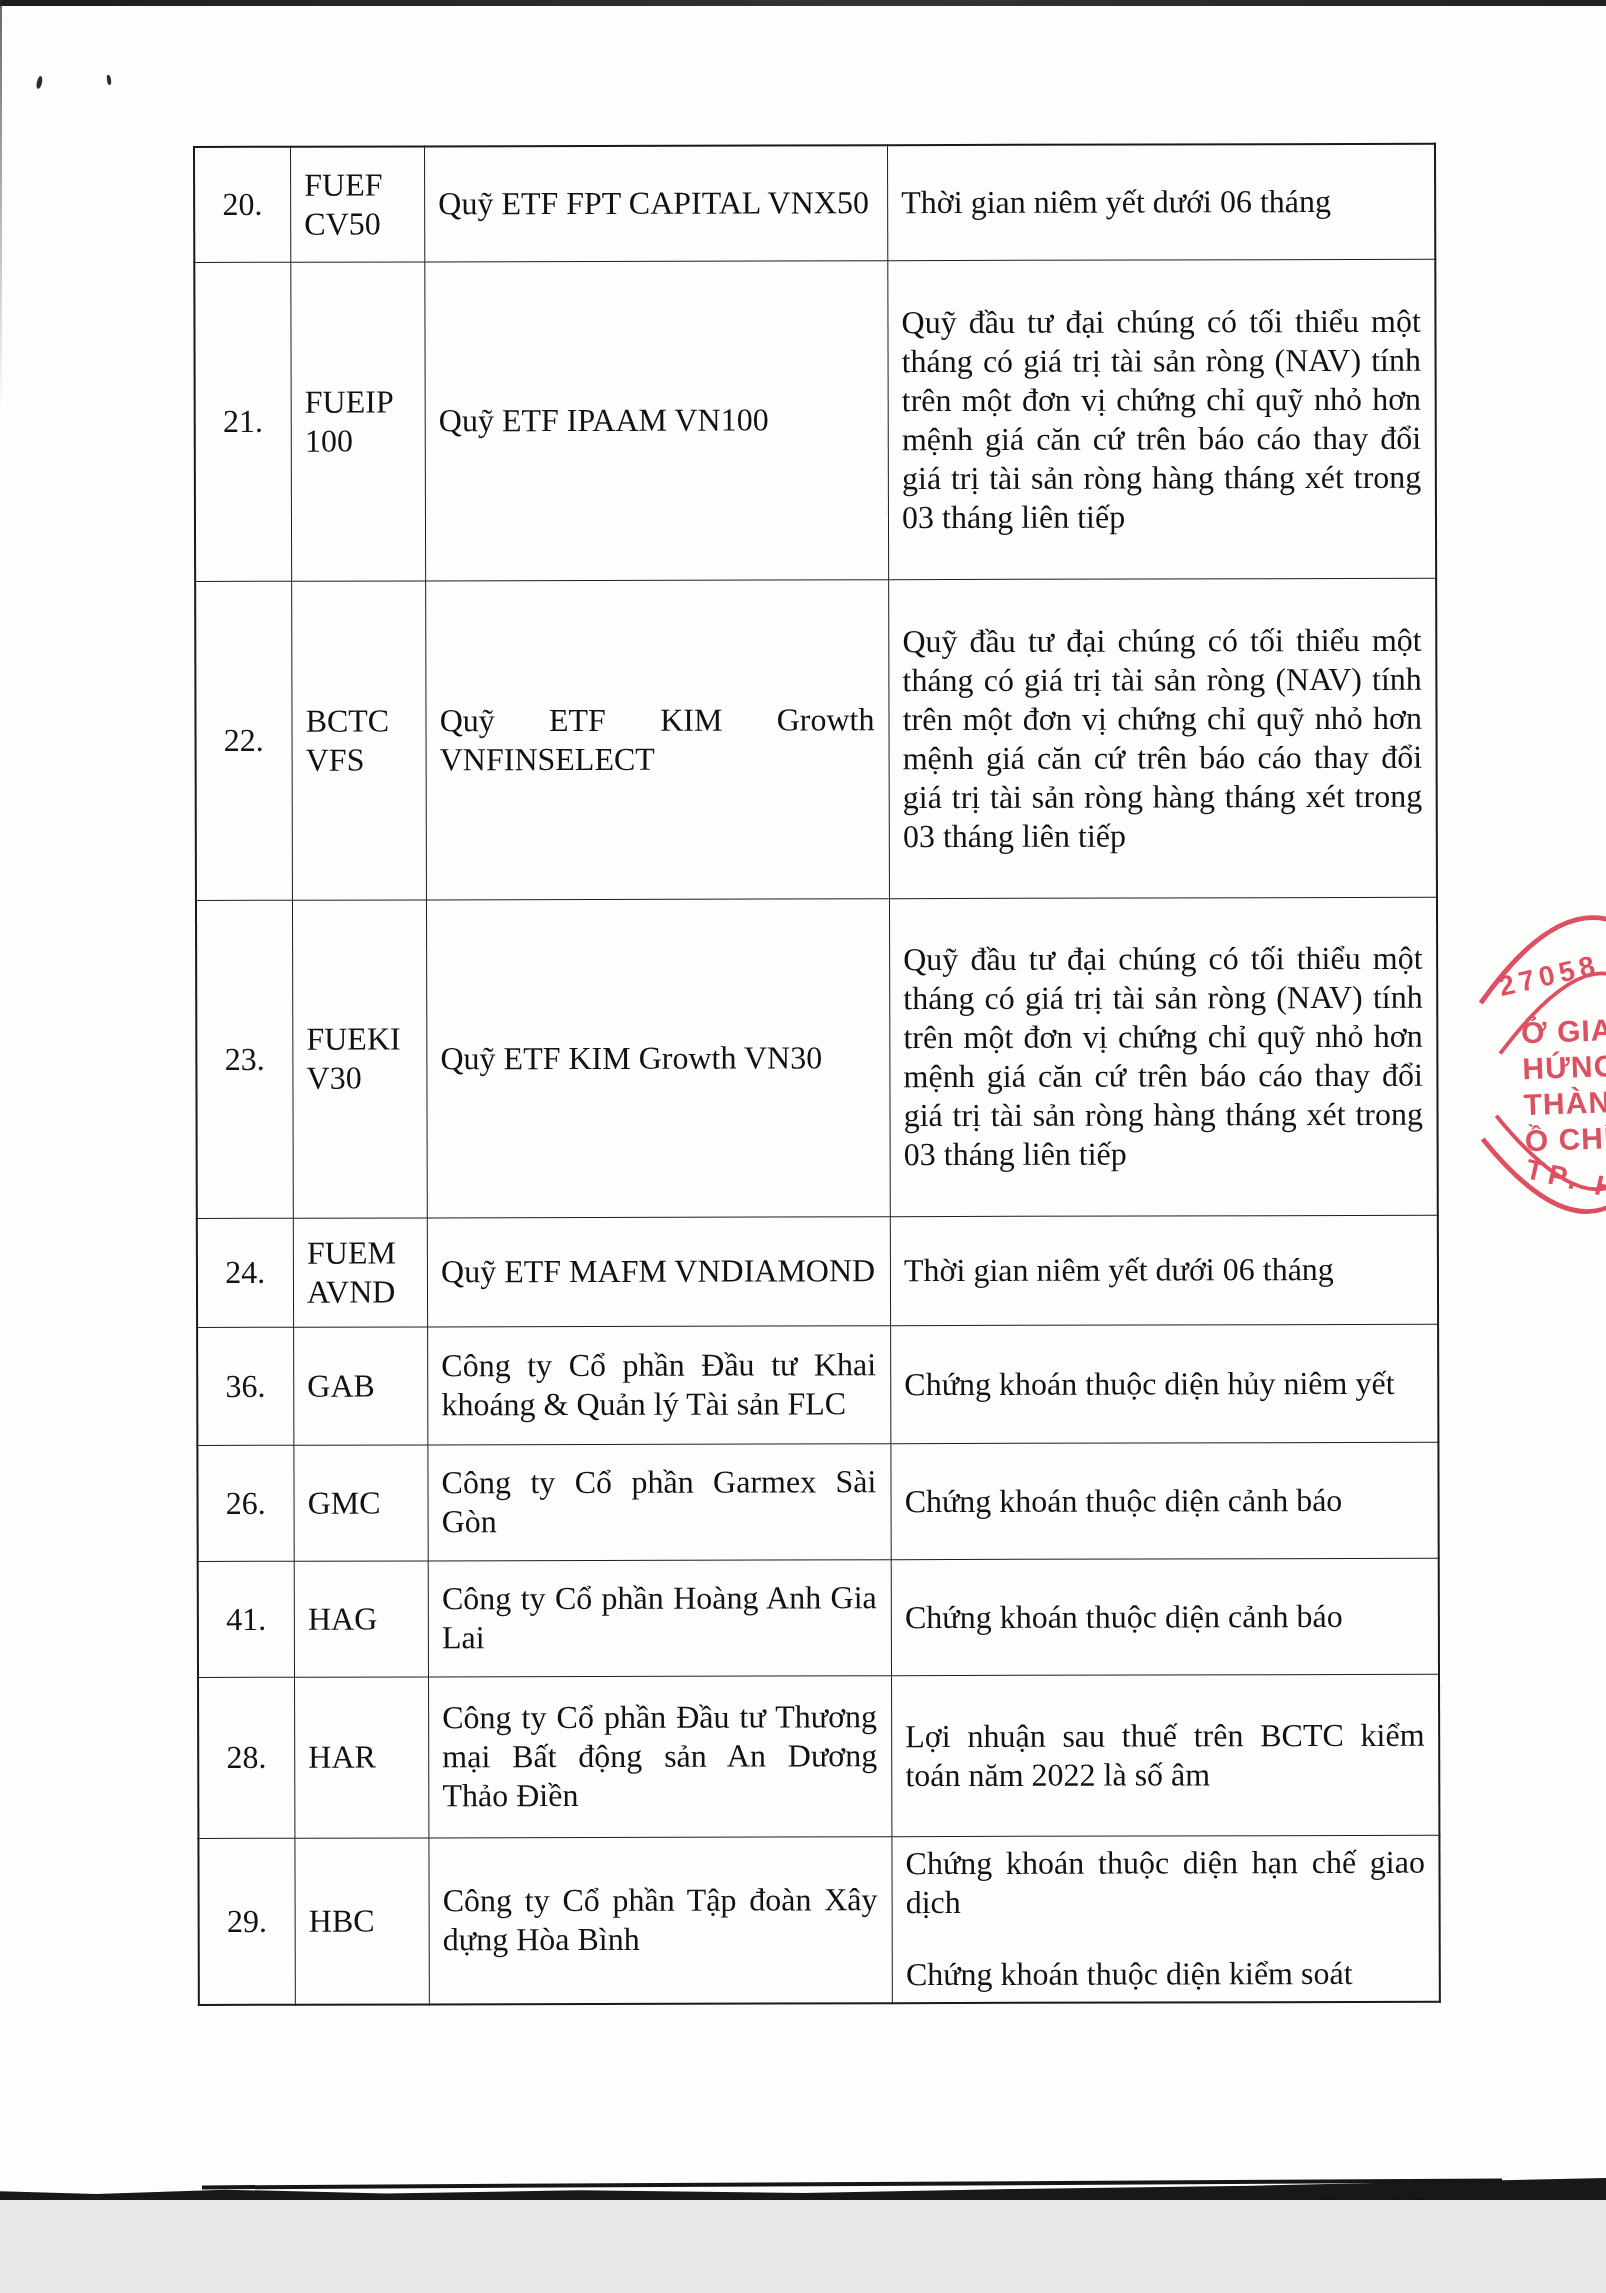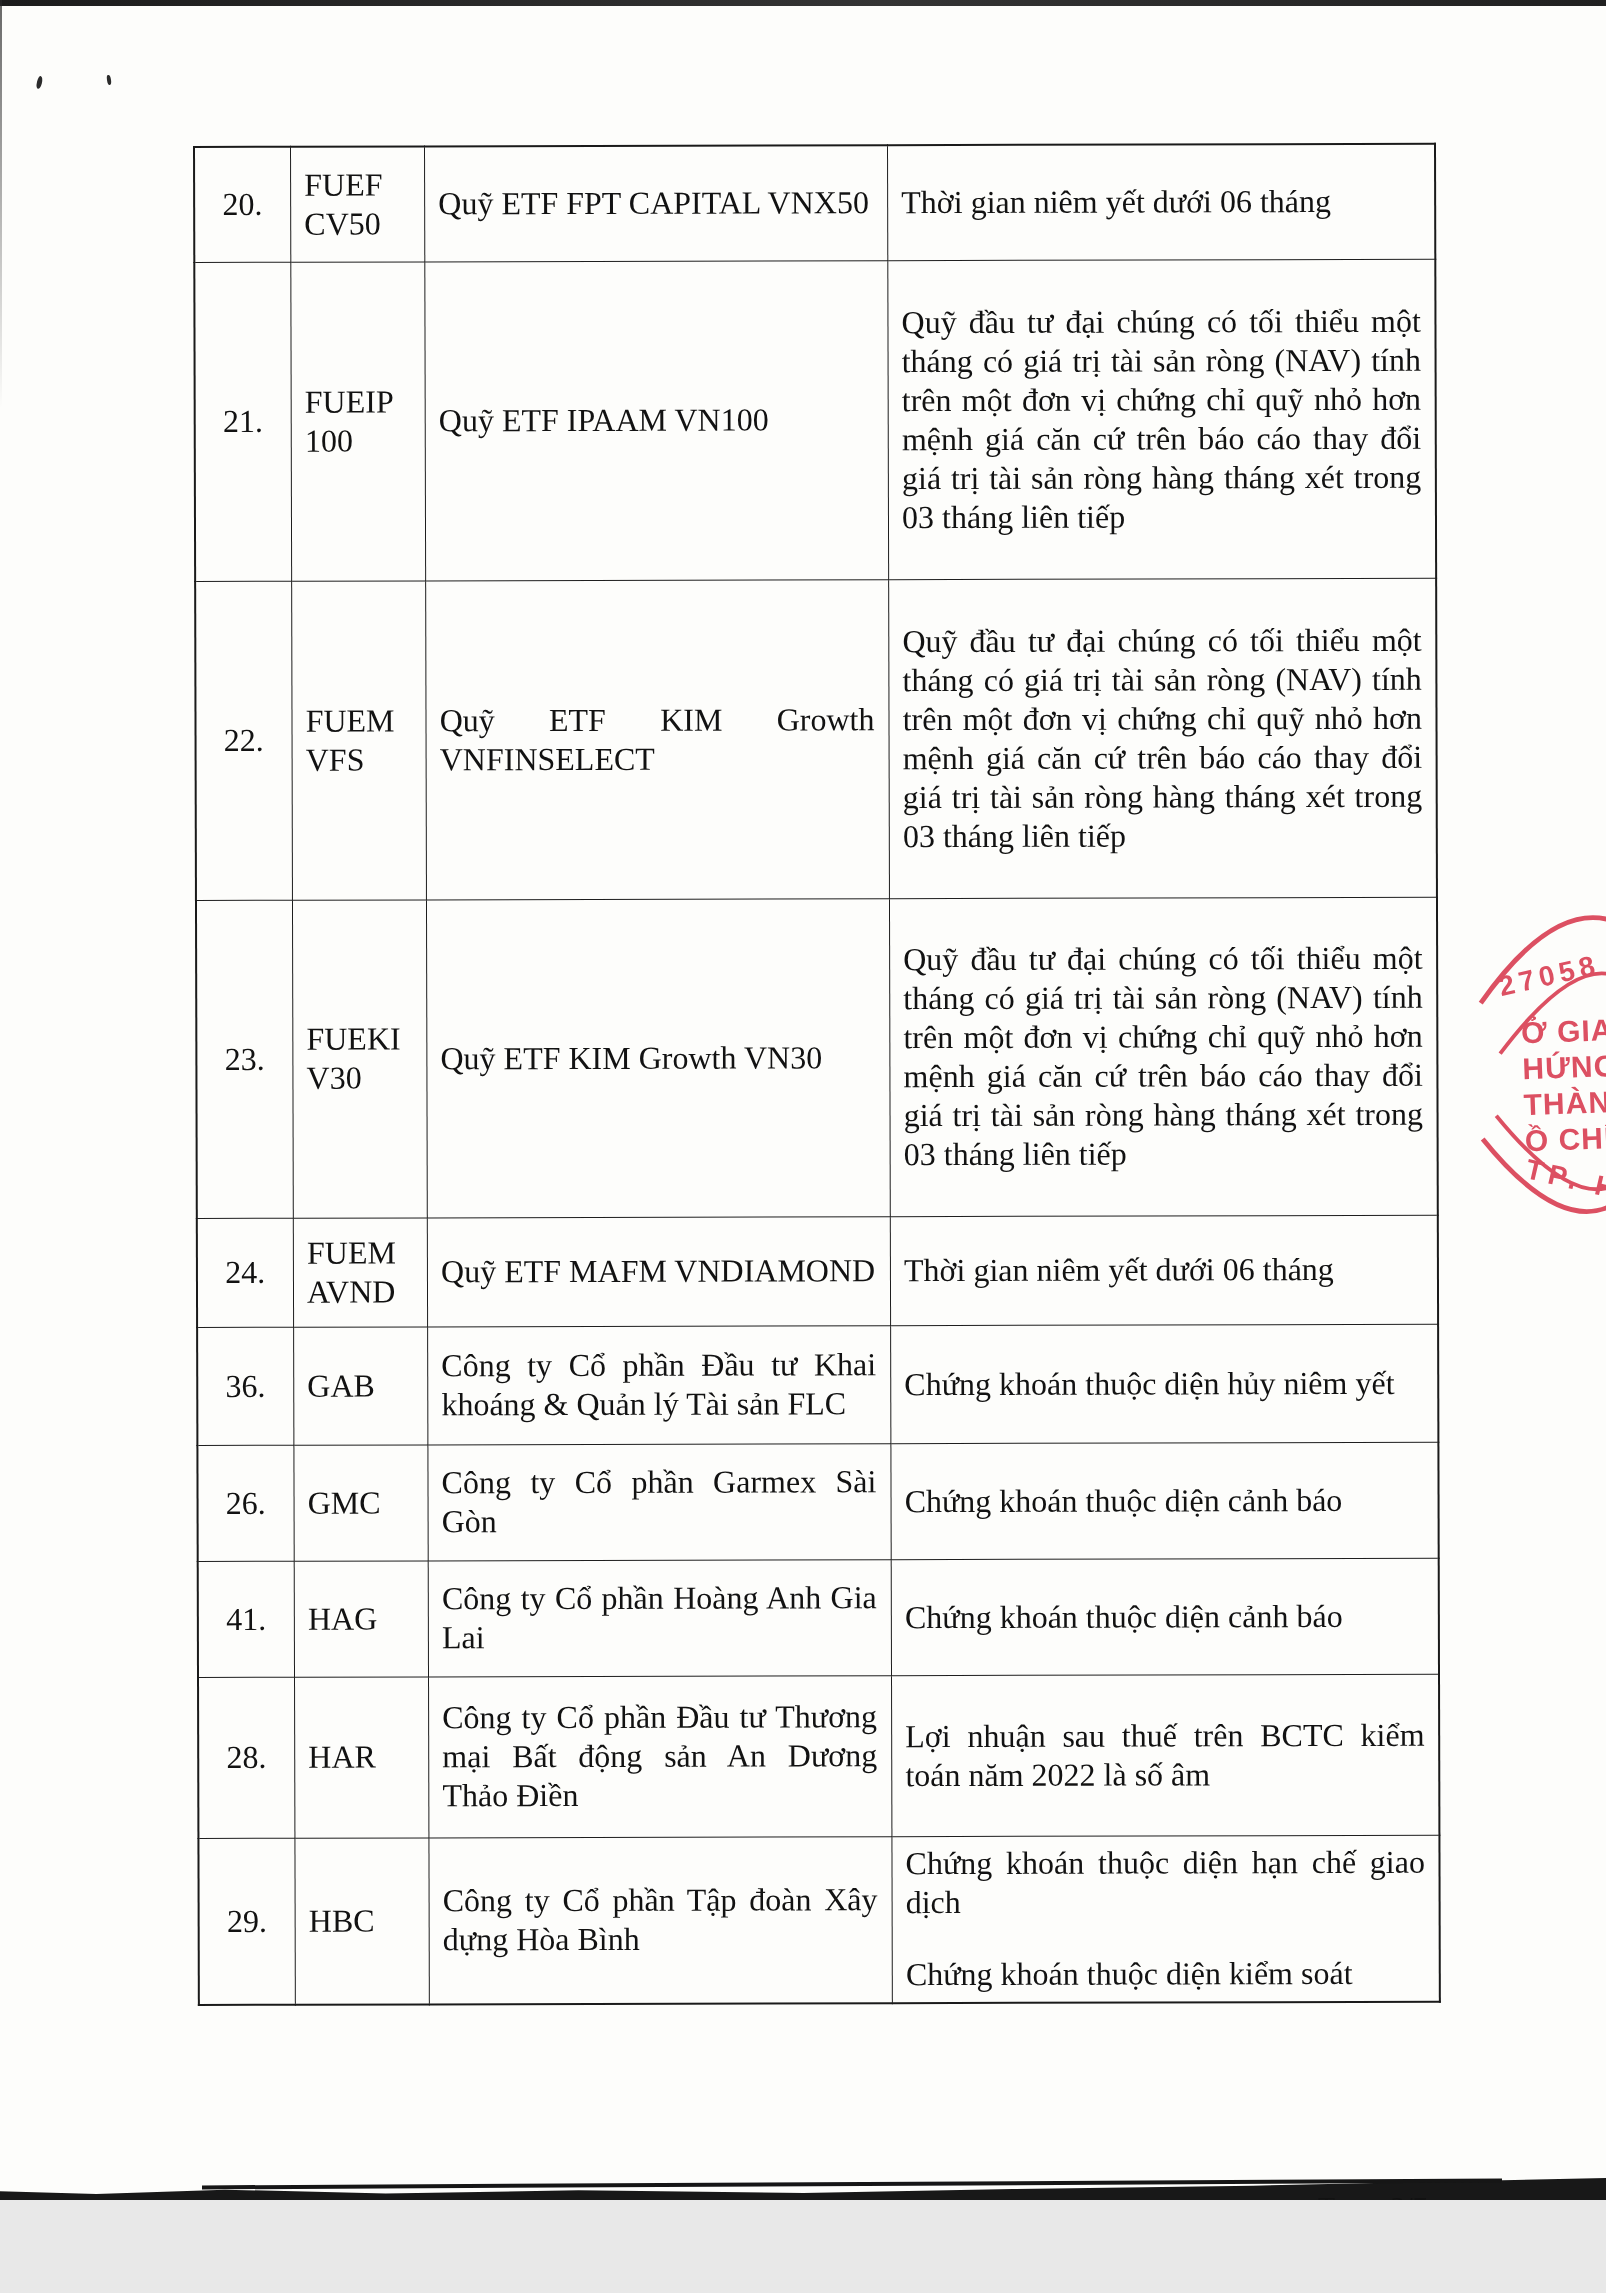--- a/index.html
+++ b/index.html
@@ -122,21 +122,21 @@
       <tr style="height:319px">
         <td class="c-no">21.</td>
         <td class="c-ticker">FUEIP 100</td>
         <td class="c-name">Quỹ ETF IPAAM VN100</td>
         <td class="c-reason">
             <p>Quỹ đầu tư đại chúng có tối thiểu một tháng có giá trị tài sản ròng (NAV) tính trên một đơn vị chứng chỉ quỹ nhỏ hơn mệnh giá căn cứ trên báo cáo thay đổi giá trị tài sản ròng hàng tháng xét trong 03 tháng liên tiếp</p>
           </td>
       </tr>
       <tr style="height:319px">
         <td class="c-no">22.</td>
-        <td class="c-ticker">FUEM VFS</td>
+        <td class="c-ticker">BCTC VFS</td>
         <td class="c-name">Quỹ ETF KIM Growth VNFINSELECT</td>
         <td class="c-reason">
             <p>Quỹ đầu tư đại chúng có tối thiểu một tháng có giá trị tài sản ròng (NAV) tính trên một đơn vị chứng chỉ quỹ nhỏ hơn mệnh giá căn cứ trên báo cáo thay đổi giá trị tài sản ròng hàng tháng xét trong 03 tháng liên tiếp</p>
           </td>
       </tr>
       <tr style="height:318px">
         <td class="c-no">23.</td>
         <td class="c-ticker">FUEKI V30</td>
         <td class="c-name">Quỹ ETF KIM Growth VN30</td>
         <td class="c-reason">

